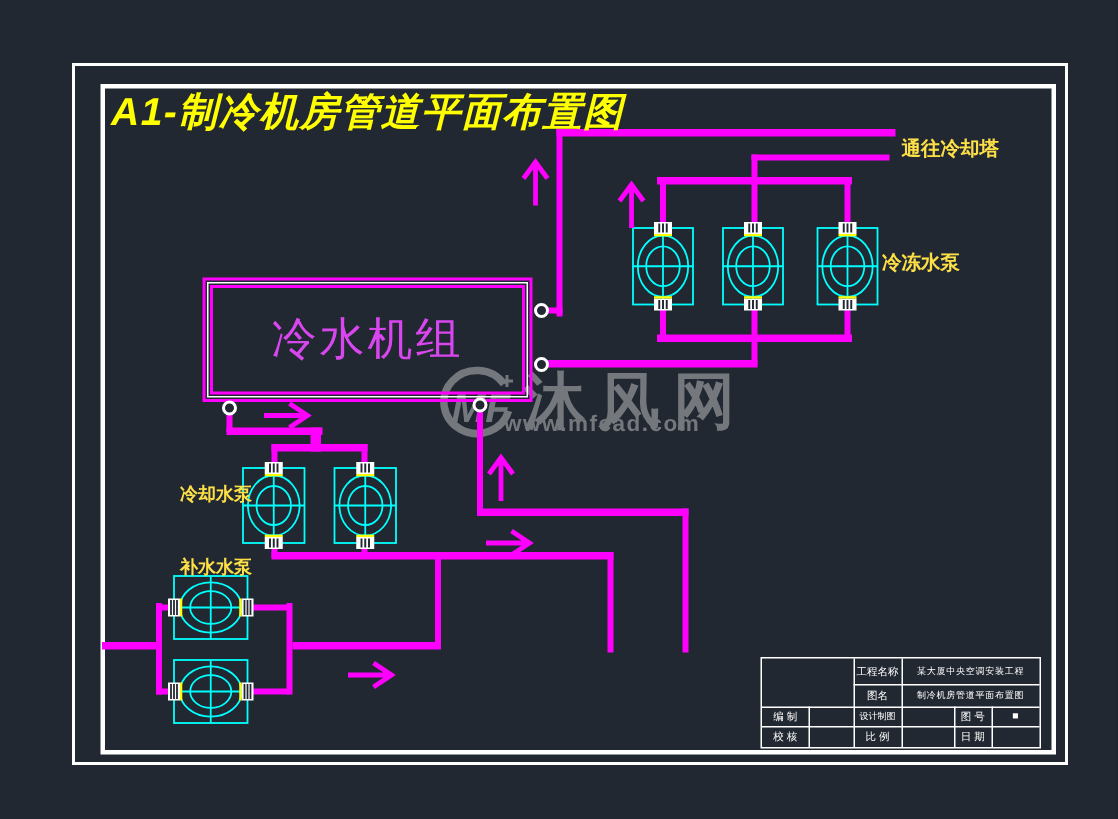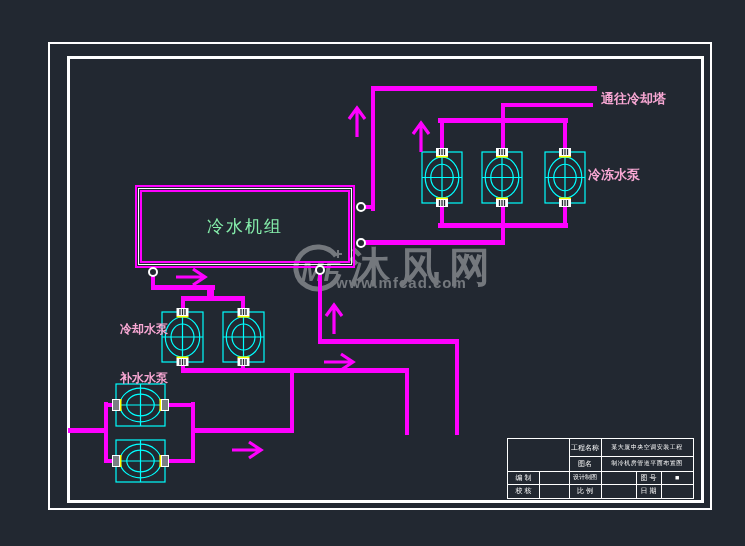--- a/index.html
+++ b/index.html
@@ -13,29 +13,29 @@
                border:3px solid #ffffff;box-sizing:border-box;z-index:1;}
   
   #drawing-title{position:absolute;left:74px;top:57px;font-size:26px;font-weight:bold;
                  font-style:italic;color:#ffff00;letter-spacing:1px;z-index:5;white-space:nowrap;}
   
   #chiller{position:absolute;left:135px;top:185px;width:220px;height:83px;
            border:2px solid #ff00ff;box-sizing:border-box;z-index:3;}
   #chiller .ch-mid{position:absolute;inset:1px;border:1px solid #ffffff;}
   #chiller .ch-in{position:absolute;inset:1px;border:2px solid #ff00ff;display:flex;
                   align-items:center;justify-content:center;}
-  #chiller-label{color:#86efac;font-size:17px;letter-spacing:2px;white-space:nowrap;}
+  #chiller-label{color:#d946ef;font-size:30px;letter-spacing:2px;white-space:nowrap;}
   
   .pipe{position:absolute;z-index:3;}
   .conn{position:absolute;width:10px;height:10px;border:2px solid #ffffff;border-radius:50%;
         background:#222831;box-sizing:border-box;z-index:4;}
   .pump-svg{position:absolute;z-index:4;}
   .arrow-svg{position:absolute;z-index:6;}
   
-  .lbl{position:absolute;color:#f9a8d4;z-index:6;white-space:nowrap;font-weight:bold;}
+  .lbl{position:absolute;color:#fde047;z-index:6;white-space:nowrap;font-weight:bold;}
   #label-to-cooling-tower{left:601px;top:90px;font-size:13px;}
   #label-cooling-pumps{left:588px;top:166px;font-size:13px;}
   #label-chilled-pumps{left:120px;top:321px;font-size:12px;}
   #label-makeup-pumps{left:120px;top:370px;font-size:12px;}
   
   #watermark{position:absolute;left:0;top:0;z-index:2;opacity:0.9;}
   #wm-logo{position:absolute;left:291px;top:243px;width:54px;height:54px;}
   #wm-brand{position:absolute;left:349px;top:240px;font-size:41px;font-weight:bold;
             letter-spacing:9px;color:#7d8186;white-space:nowrap;}
   #wm-url{position:absolute;left:336px;top:274px;font-size:15px;font-weight:bold;
@@ -49,20 +49,21 @@
   .tb-val{font-size:6px;letter-spacing:0.5px;}
 </style>
 </head>
 <body>
 
 <div id="stage">
 
   <div id="frame-outer"></div>
   <div id="frame-inner"></div>
 
+  <div id="drawing-title">A1-制冷机房管道平面布置图</div>
 
   <div id="watermark">
     <svg id="wm-logo" viewBox="0 0 54 54">
       <path d="M45,13 A22,21 0 1 0 48,31" stroke="#7d8186" stroke-width="5" fill="none"></path>
       <path d="M44,10 l3,3 M47,7 l0,8 M43,11 l8,0" stroke="#7d8186" stroke-width="2" fill="none"></path>
       <text x="10" y="38" font-size="27" font-weight="bold" font-style="italic" fill="#7d8186">MF</text>
     </svg>
     <div id="wm-brand">沐风网</div>
     <div id="wm-url">www.mfcad.com</div>
   </div>

